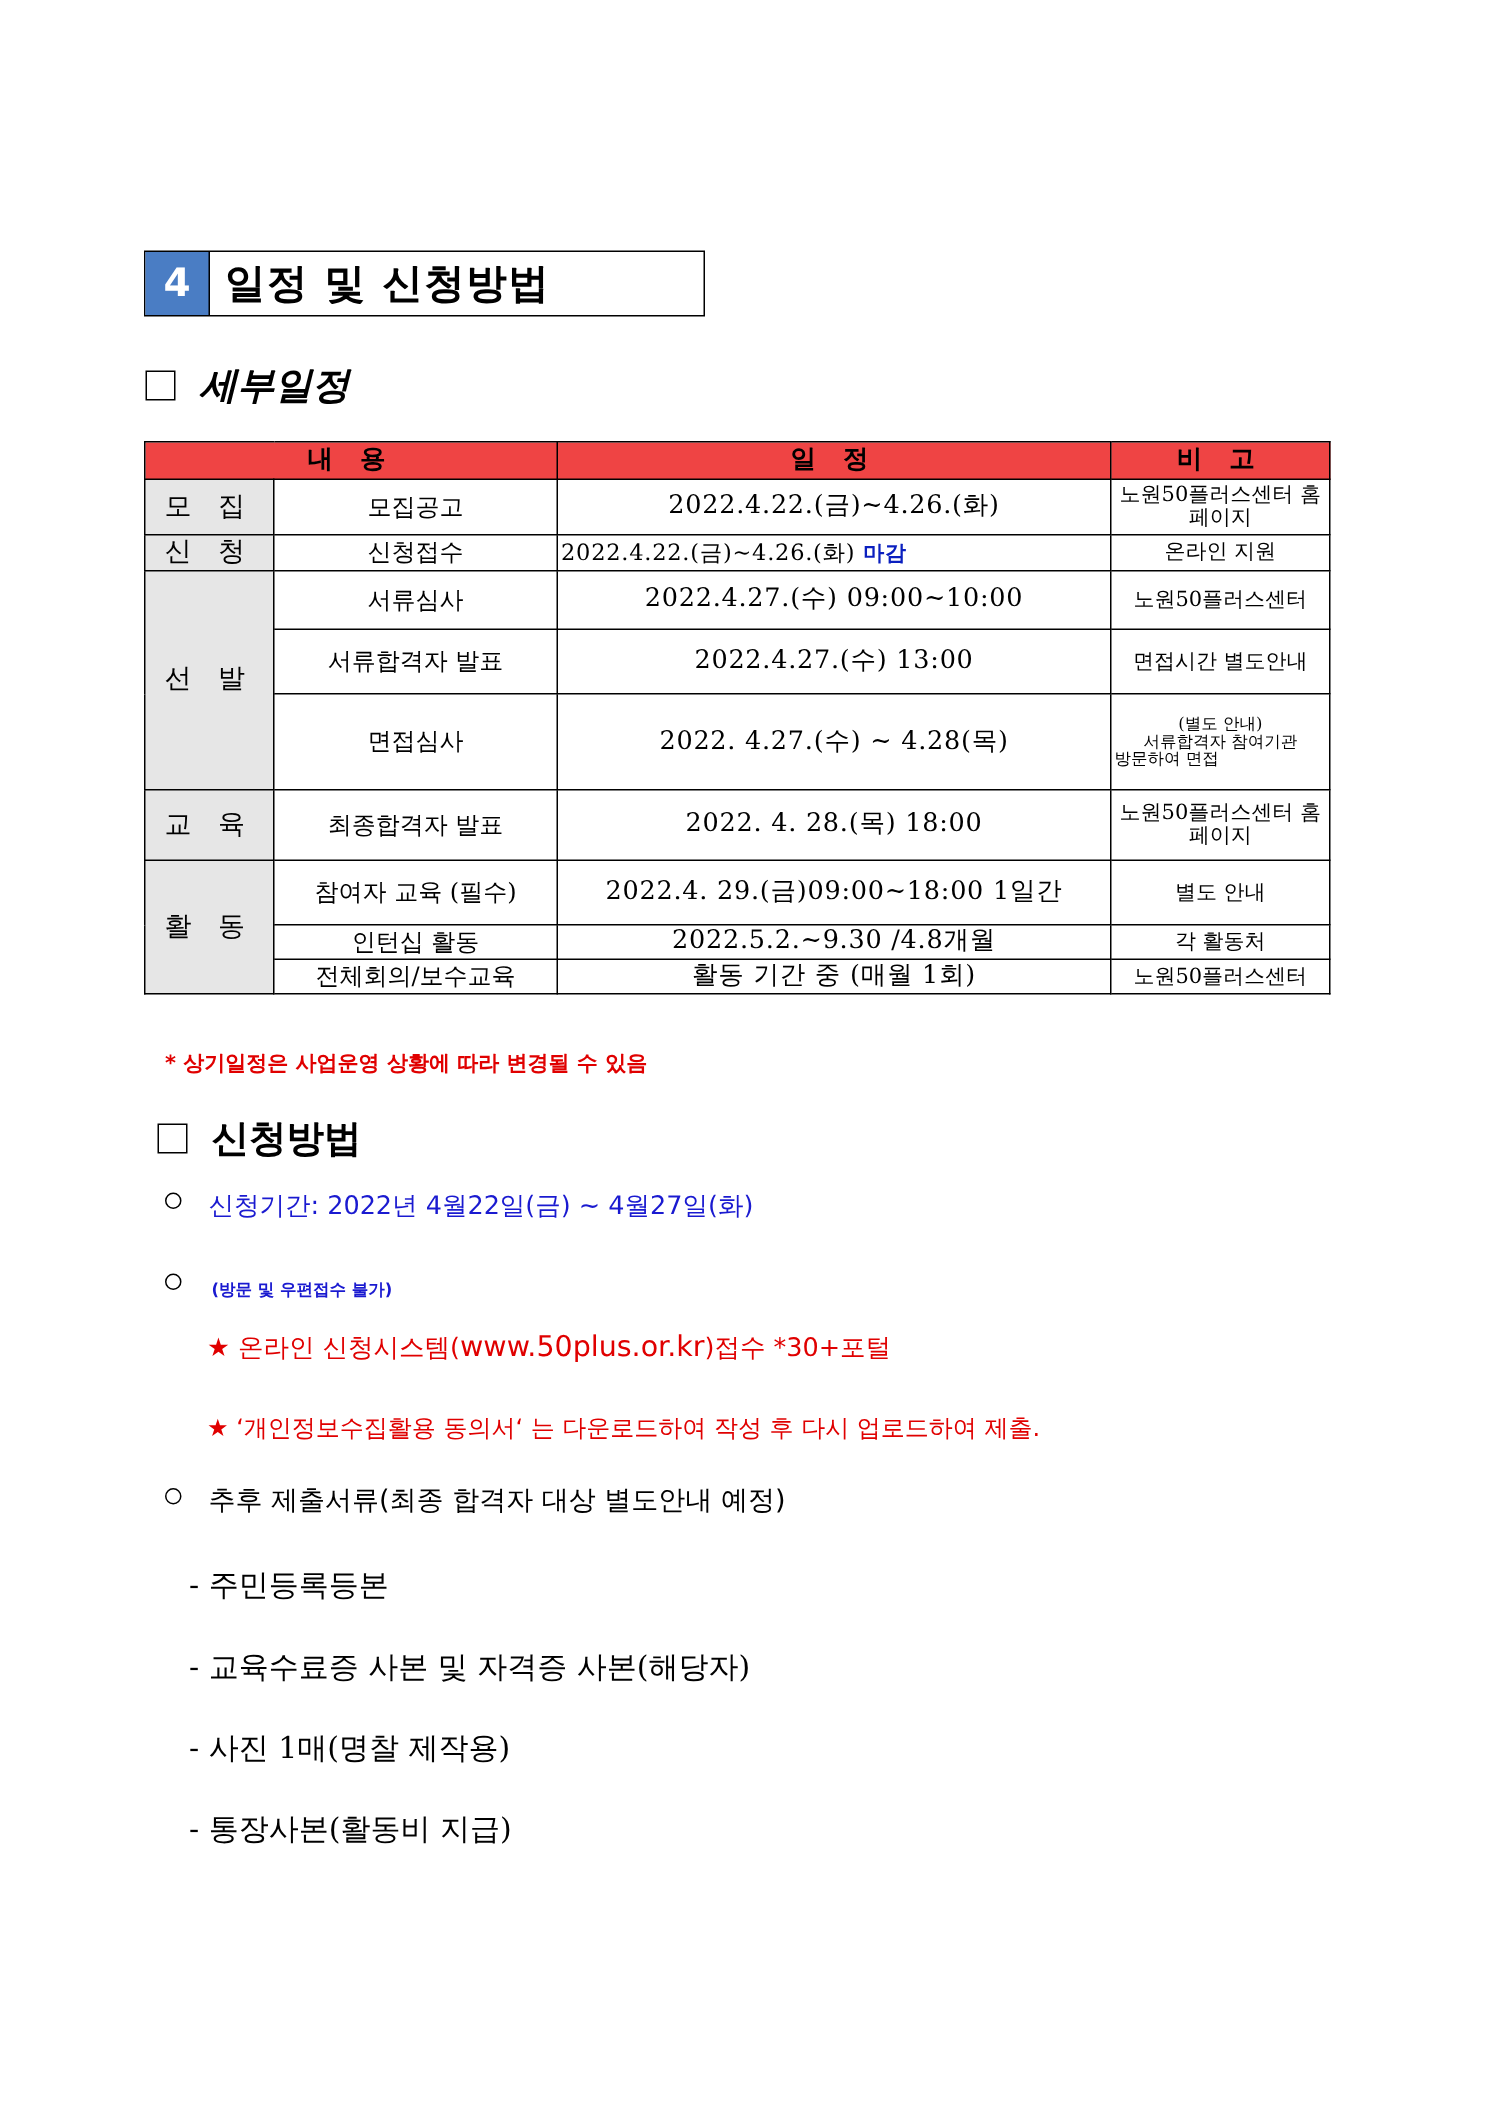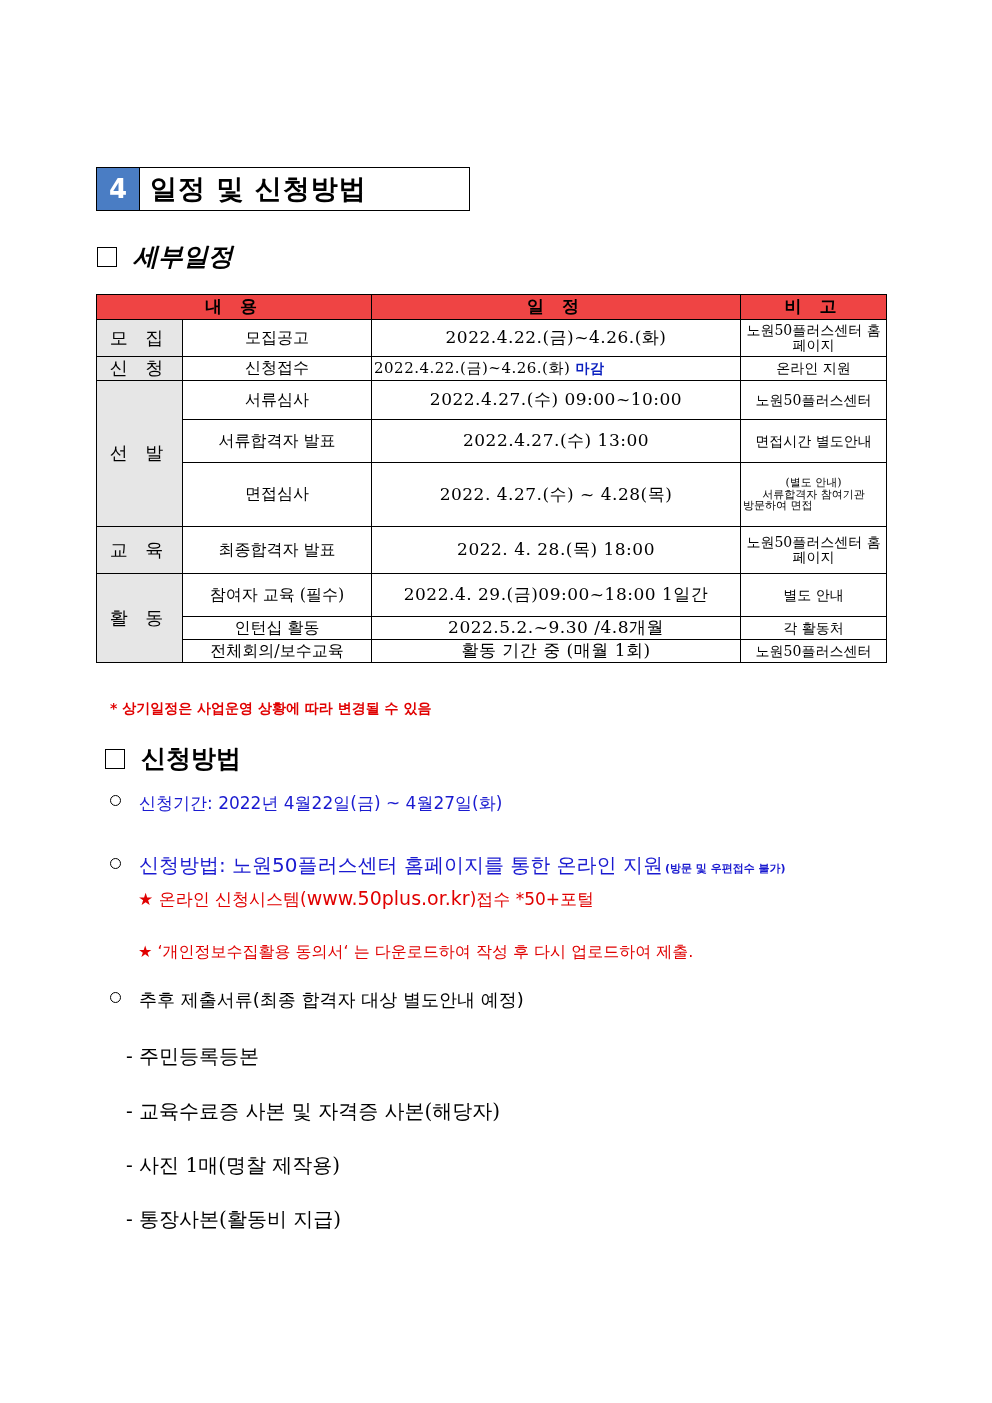--- a/index.html
+++ b/index.html
@@ -124,26 +124,25 @@
   <span>신청방법</span>
 </div>
 
 <div class="abs bullet-line" style="left:110px; top:792px; font-size:17px;">
   <span class="circle"></span>
   <span class="blue">신청기간: 2022년 4월22일(금) ~ 4월27일(화)</span>
 </div>
 
 <div class="abs bullet-line" style="left:110px; top:852px; font-size:20px;">
   <span class="circle"></span>
-  <span class="blue">신청방법: 노원50플러스센터 홈페이지를 통한 온라인 지원</span>
   <span class="blue" style="font-size:11px; font-weight:bold; margin-left:2px;">(방문 및 우편접수 불가)</span>
 </div>
 
 <div class="abs star-line" style="left:138px; top:887px;">
-  <span>★ 온라인 신청시스템(</span><span style="font-size:19px;">www.50plus.or.kr</span><span>)접수 *50+포털</span>
+  <span>★ 온라인 신청시스템(</span><span style="font-size:19px;">www.50plus.or.kr</span><span>)접수 *30+포털</span>
 </div>
 
 <div class="abs star-line" style="left:138px; top:942px; font-size:16px;">★ ‘개인정보수집활용 동의서‘ 는 다운로드하여 작성 후 다시 업로드하여 제출.</div>
 
 <div class="abs bullet-line" style="left:110px; top:988px; font-size:18px;">
   <span class="circle"></span>
   <span>추후 제출서류(최종 합격자 대상 별도안내 예정)</span>
 </div>
 
 <div class="abs doc-item" style="left:126px; top:1043px;">- 주민등록등본</div>

